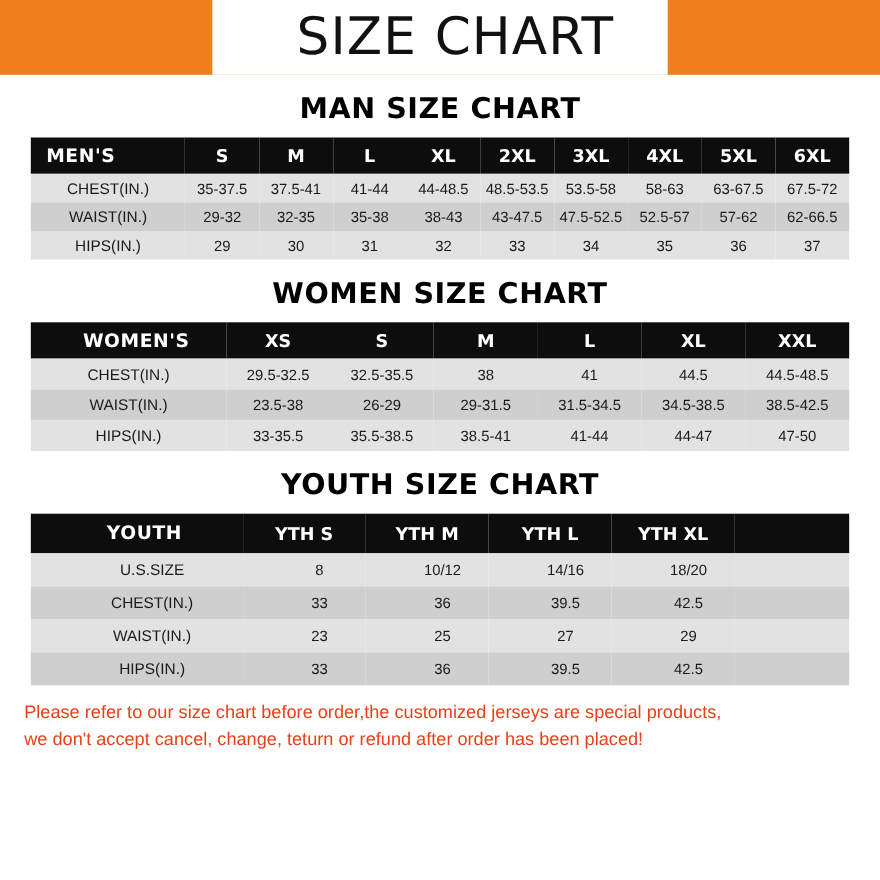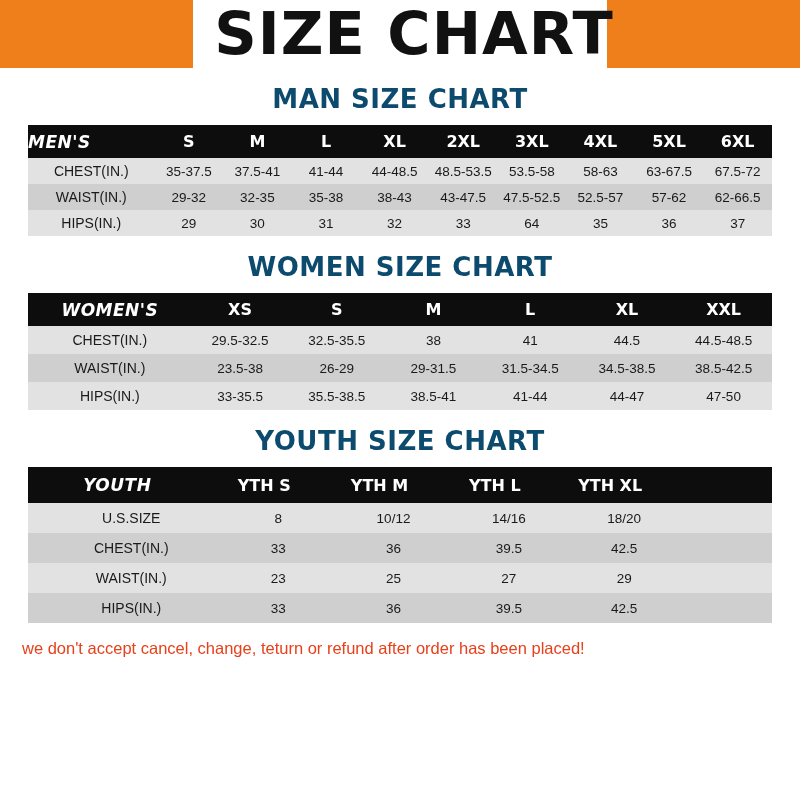--- a/index.html
+++ b/index.html
@@ -34,37 +34,37 @@
     left: 193px;
     top: 0;
     width: 414px;
     height: 68px;
     background: #ffffff;
   }
   .banner-title {
     position: relative;
     z-index: 2;
     font-family: "DejaVu Sans", sans-serif;
-    font-weight: bold;
-    font-size: 59px;
+    font-weight: normal;
+    font-size: 47px;
     letter-spacing: 1px;
     color: #111111;
     line-height: 68px;
     margin-left: 28px;
   }
   
   .section {
     padding: 0 28px;
   }
   .section-title {
     text-align: center;
     font-family: "DejaVu Sans", sans-serif;
     font-weight: bold;
     font-size: 26px;
-    color: #0c4a6e;
+    color: #000000;
     margin: 16px 0 11px 0;
     letter-spacing: 0.5px;
   }
   table.chart {
     width: 100%;
     border-collapse: collapse;
     table-layout: fixed;
   }
   table.chart th,
   table.chart td {
@@ -78,23 +78,23 @@
   table.chart thead th {
     background: #0d0d0d;
     color: #ffffff;
     height: 33px;
     font-size: 16px;
     font-weight: bold;
     font-family: "DejaVu Sans", sans-serif;
   }
   table.chart thead th.corner {
     text-align: left;
+    padding-left: 14px;
     font-size: 17px;
     letter-spacing: 0.5px;
-    font-style: italic;
   }
   table.chart tbody td.rowhead {
     font-size: 14px;
     color: #1a1a1a;
   }
   table.chart tbody tr.odd td {
     background: #e2e2e2;
   }
   table.chart tbody tr.even td {
     background: #cfcfcf;
@@ -170,21 +170,21 @@
           <td>57-62</td>
           <td>62-66.5</td>
         </tr>
         <tr class="odd">
           <td class="rowhead">HIPS(IN.)</td>
           <td>29</td>
           <td>30</td>
           <td>31</td>
           <td>32</td>
           <td>33</td>
-          <td>64</td>
+          <td>34</td>
           <td>35</td>
           <td>36</td>
           <td>37</td>
         </tr>
       </tbody>
     </table>
   </div>
 
   <div class="section">
     <div class="section-title">WOMEN SIZE CHART</div>
@@ -276,16 +276,17 @@
           <td>36</td>
           <td>39.5</td>
           <td>42.5</td>
           <td></td>
         </tr>
       </tbody>
     </table>
   </div>
 
   <div class="note">
+    <div>Please refer to our size chart before order,the customized jerseys are special products,</div>
     <div>we don't accept cancel, change, teturn or refund after order has been placed!</div>
   </div>
 
 </div>
 
 </body></html>

